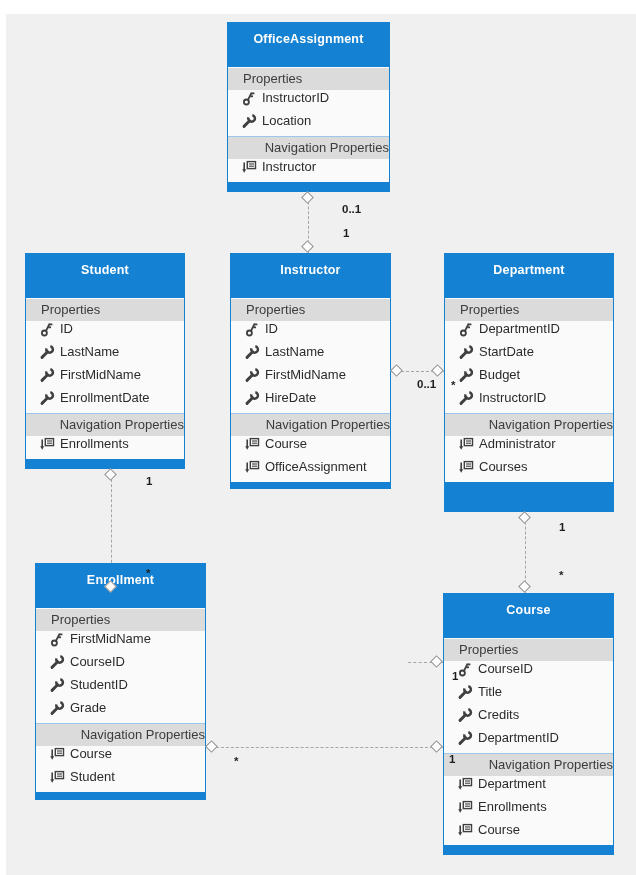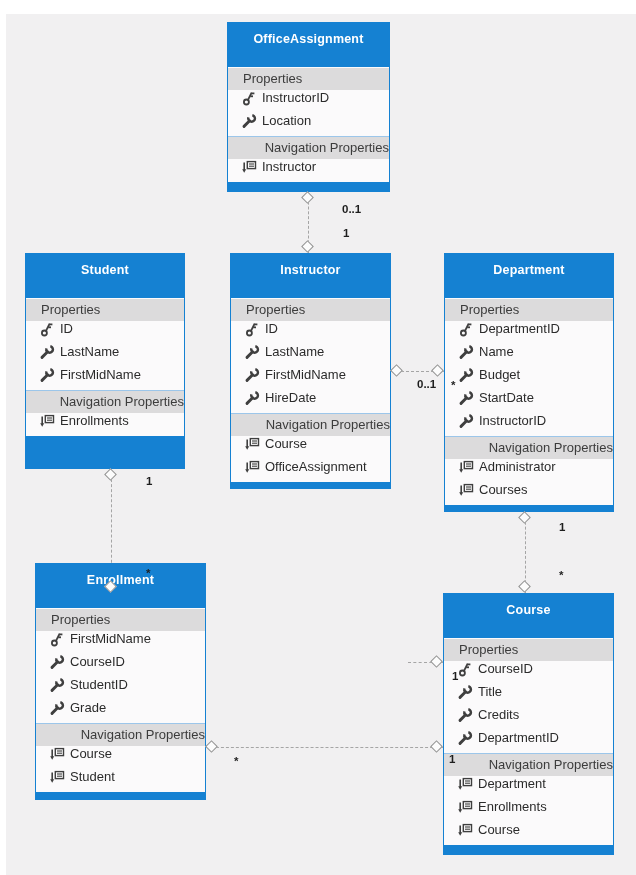--- a/index.html
+++ b/index.html
@@ -147,20 +147,26 @@
         <use href="#i-wrench"></use>
       </svg>
     <span>LastName</span>
   </div>
   <div class="e-row">
     <svg class="ic">
         <use href="#i-wrench"></use>
       </svg>
     <span>FirstMidName</span>
   </div>
+  <div class="e-row">
+    <svg class="ic">
+        <use href="#i-wrench"></use>
+      </svg>
+    <span>EnrollmentDate</span>
+  </div>
   <div class="e-section nav">Navigation Properties</div>
   <div class="e-row">
     <svg class="ic">
         <use href="#i-nav"></use>
       </svg>
     <span>Enrollments</span>
   </div>
   <div class="e-footer"></div>
 </div>
 
@@ -213,33 +219,27 @@
   <div class="e-row">
     <svg class="ic">
         <use href="#i-key"></use>
       </svg>
     <span>DepartmentID</span>
   </div>
   <div class="e-row">
     <svg class="ic">
         <use href="#i-wrench"></use>
       </svg>
-    <span>Name</span>
+    <span>StartDate</span>
   </div>
   <div class="e-row">
     <svg class="ic">
         <use href="#i-wrench"></use>
       </svg>
     <span>Budget</span>
-  </div>
-  <div class="e-row">
-    <svg class="ic">
-        <use href="#i-wrench"></use>
-      </svg>
-    <span>StartDate</span>
   </div>
   <div class="e-row">
     <svg class="ic">
         <use href="#i-wrench"></use>
       </svg>
     <span>InstructorID</span>
   </div>
   <div class="e-section nav">Navigation Properties</div>
   <div class="e-row">
     <svg class="ic">

